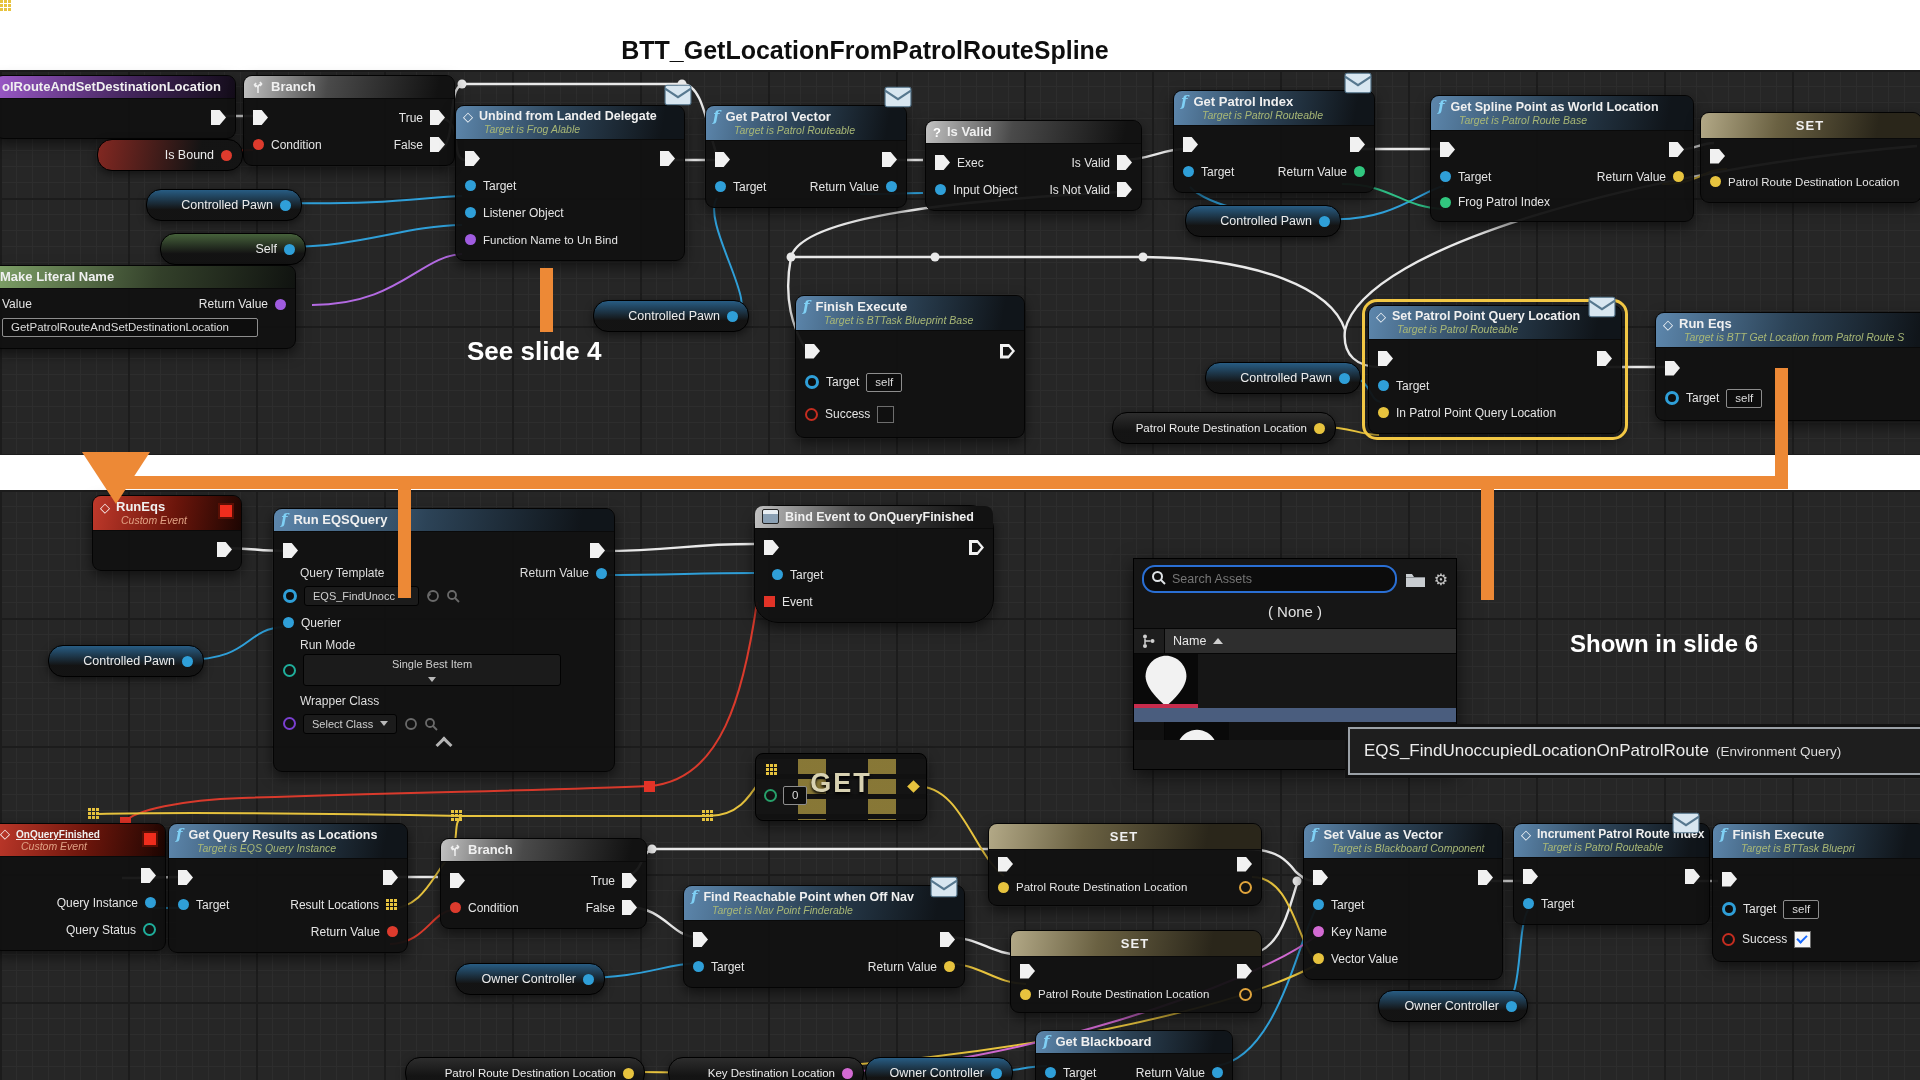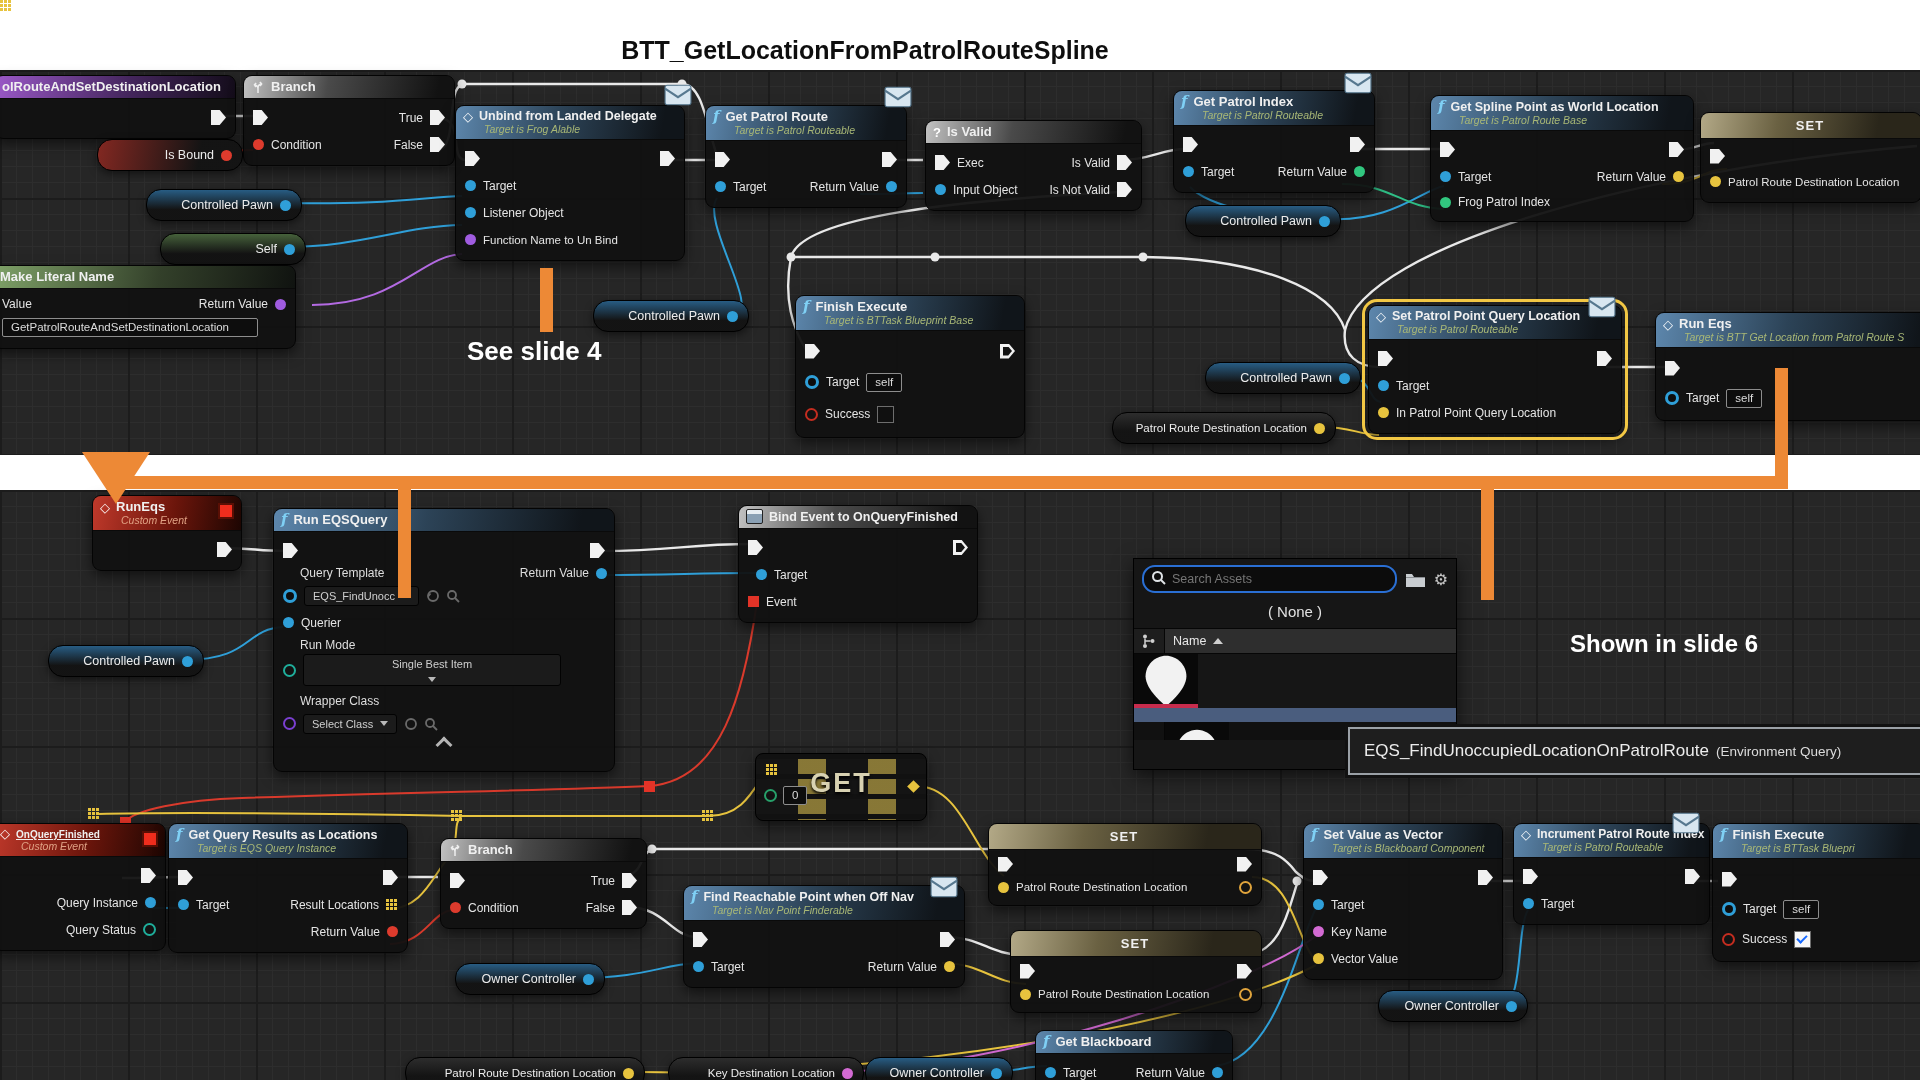--- a/index.html
+++ b/index.html
@@ -334,21 +334,21 @@
 </div>
 <div class="env" style="left:664px;top:84px;"><svg width="28" height="22" viewBox="0 0 26 20">
       <rect x="1" y="1" width="24" height="18" rx="2" fill="#d8e6f0" stroke="#57788f"></rect>
       <path d="M1 4 L13 12 L25 4" fill="none" stroke="#57788f" stroke-width="2"></path>
     </svg></div>
 
 <div class="n" style="left:705px;top:105px;width:200px;">
   <div class="nh h-blue">
     <div class="tl">
         <span class="ic-f">f</span>
-        <span class="t">Get Patrol Route</span>
+        <span class="t">Get Patrol Vector</span>
       </div>
     <div class="s">Target is Patrol Routeable</div>
     </div>
   <div class="body">
     <div class="r">
         <span class="pe"></span>
         <span class="sp"></span>
         <span class="pe"></span>
       </div>
     <div class="r">
@@ -652,21 +652,21 @@
       </div>
     <div class="chev-up"></div>
   </div>
 </div>
 
 <div class="pill pill-b" style="left:48px;top:645px;width:128px;">
   <span>Controlled Pawn</span>
     <span class="pd c-b"></span>
   </div>
 
-<div class="n" style="left:738px;top:505px;width:238px;">
+<div class="n" style="left:754px;top:505px;width:238px;border-radius:24px;">
   <div class="nh h-grey">
       <div class="tl">
         <span class="winic"></span>
         <span class="t" style="font-size:12.5px;">Bind Event to OnQueryFinished</span>
       </div>
     </div>
   <div class="body">
     <div class="r">
         <span class="pe"></span>
         <span class="sp"></span>

